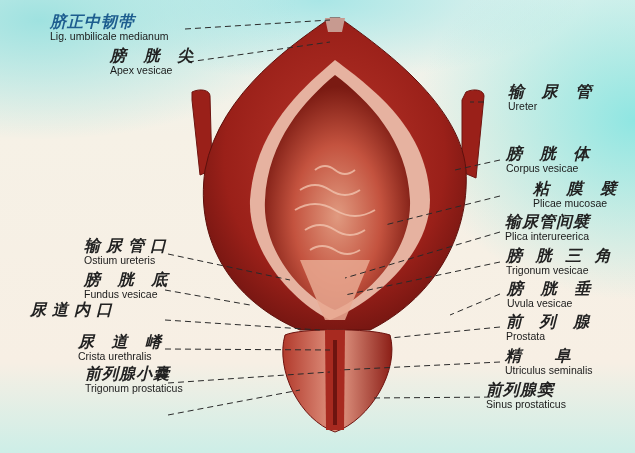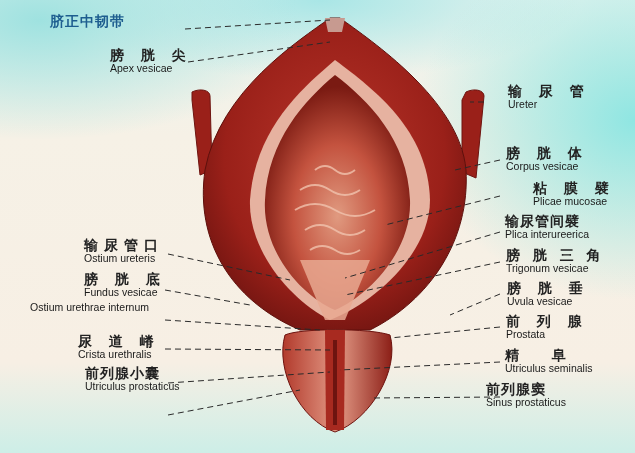--- a/index.html
+++ b/index.html
@@ -4,21 +4,21 @@
 <style>
   html,body{margin:0;padding:0;}
   body{width:635px;height:453px;overflow:hidden;position:relative;
     background:
       radial-gradient(ellipse 260px 120px at 40px 20px, #9fe2e0 0%, rgba(159,226,224,0) 100%),
       radial-gradient(ellipse 220px 180px at 635px 120px, #8fe6e2 0%, rgba(143,230,226,0) 100%),
       radial-gradient(ellipse 260px 80px at 320px 0px, #a9e6e6 0%, rgba(169,230,230,0) 100%),
       linear-gradient(180deg,#eaf4ef 0%,#f6f1e6 30%,#f7efe4 80%,#cdeee7 100%);
     font-family:"Liberation Sans", sans-serif;}
   .label{position:absolute;color:#1a1a1a;line-height:1.05;}
-  .cn{font-family:"DejaVu Sans", sans-serif;font-size:14px;letter-spacing:6px;font-weight:bold;color:#222;}
+  .cn{font-family:"DejaVu Sans", sans-serif;font-size:16px;letter-spacing:6px;font-weight:bold;color:#222;font-style:italic;}
   .cn.tight{letter-spacing:1px;}
   .la{font-size:10.5px;}
   .hdr{color:#1d5d8f;}
   svg.art{position:absolute;left:0;top:0;}
 </style>
 </head>
 <body>
 
 <svg class="art" width="635" height="453" viewBox="0 0 635 453">
   <defs>
@@ -80,43 +80,44 @@
     <line x1="500" y1="262" x2="345" y2="295"></line>
     <line x1="500" y1="294" x2="450" y2="315"></line>
     <line x1="500" y1="327" x2="390" y2="338"></line>
     <line x1="500" y1="362" x2="340" y2="370"></line>
     <line x1="500" y1="397" x2="370" y2="398"></line>
   </g>
 </svg>
 
 <div class="label" style="left:50px;top:14px;">
   <div class="cn tight hdr">脐正中韧带</div>
+  <div class="la">Lig. umbilicale medianum</div>
 </div>
 <div class="label" style="left:110px;top:48px;">
   <div class="cn">膀 胱 尖</div>
   <div class="la">Apex vesicae</div>
 </div>
 <div class="label" style="left:84px;top:238px;">
   <div class="cn">输尿管口</div>
   <div class="la">Ostium ureteris</div>
 </div>
 <div class="label" style="left:84px;top:272px;">
   <div class="cn">膀 胱 底</div>
   <div class="la">Fundus vesicae</div>
 </div>
 <div class="label" style="left:30px;top:302px;">
-  <div class="la">Ostium urethrae internum</div>
+  <div class="cn">尿道内口</div>
 </div>
 <div class="label" style="left:78px;top:334px;">
   <div class="cn">尿 道 嵴</div>
   <div class="la">Crista urethralis</div>
 </div>
 <div class="label" style="left:56px;top:366px;margin-left:29px;">
   <div class="cn tight">前列腺小囊</div>
-  <div class="la">Utriculus prostaticus</div>
+  <div class="la">Trigonum prostaticus</div>
 </div>
 <div class="label" style="left:0px;top:399px;">
 </div>
 
 <div class="label" style="left:508px;top:84px;">
   <div class="cn">输 尿 管</div>
   <div class="la">Ureter</div>
 </div>
 <div class="label" style="left:506px;top:146px;">
   <div class="cn">膀 胱 体</div>

